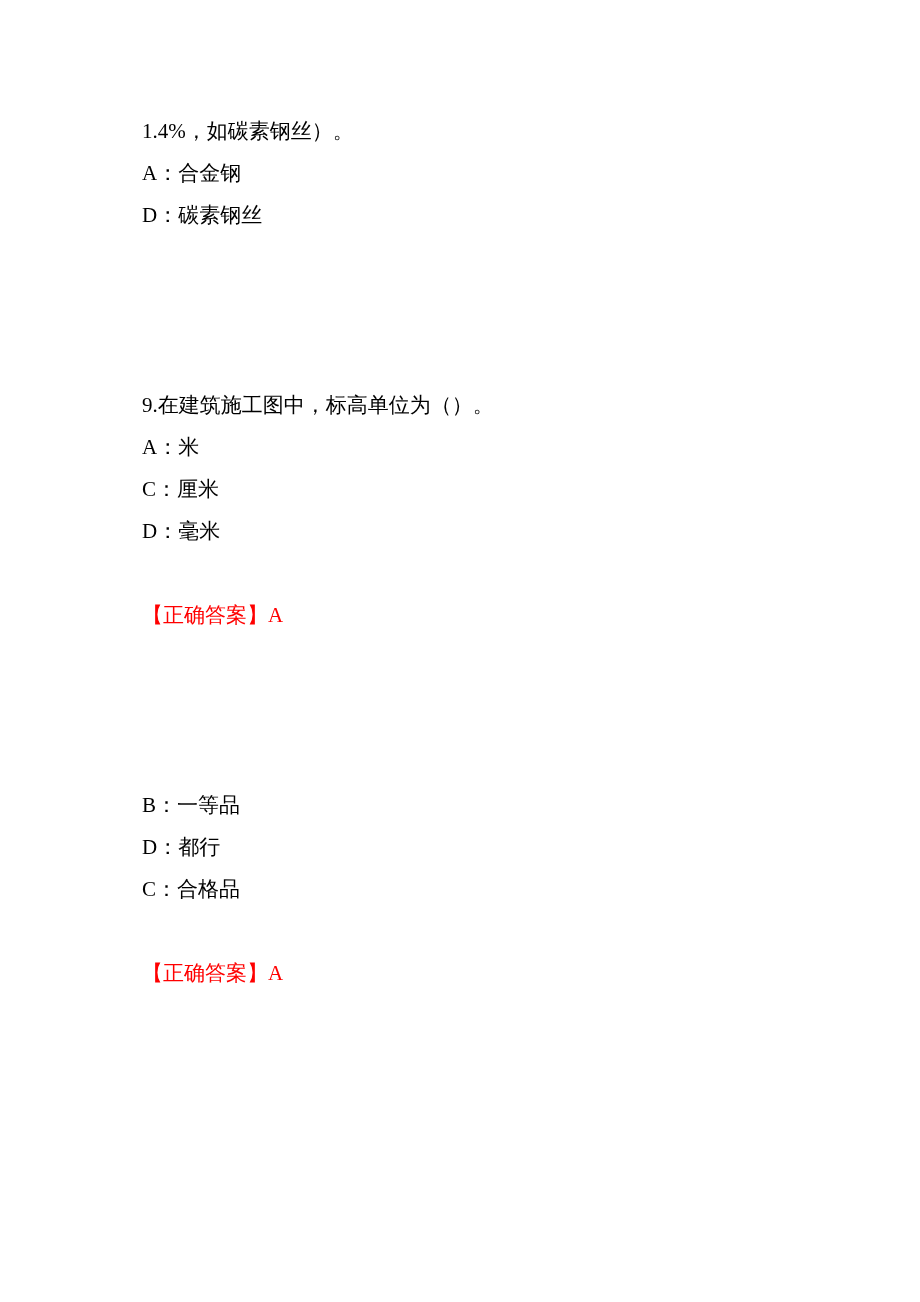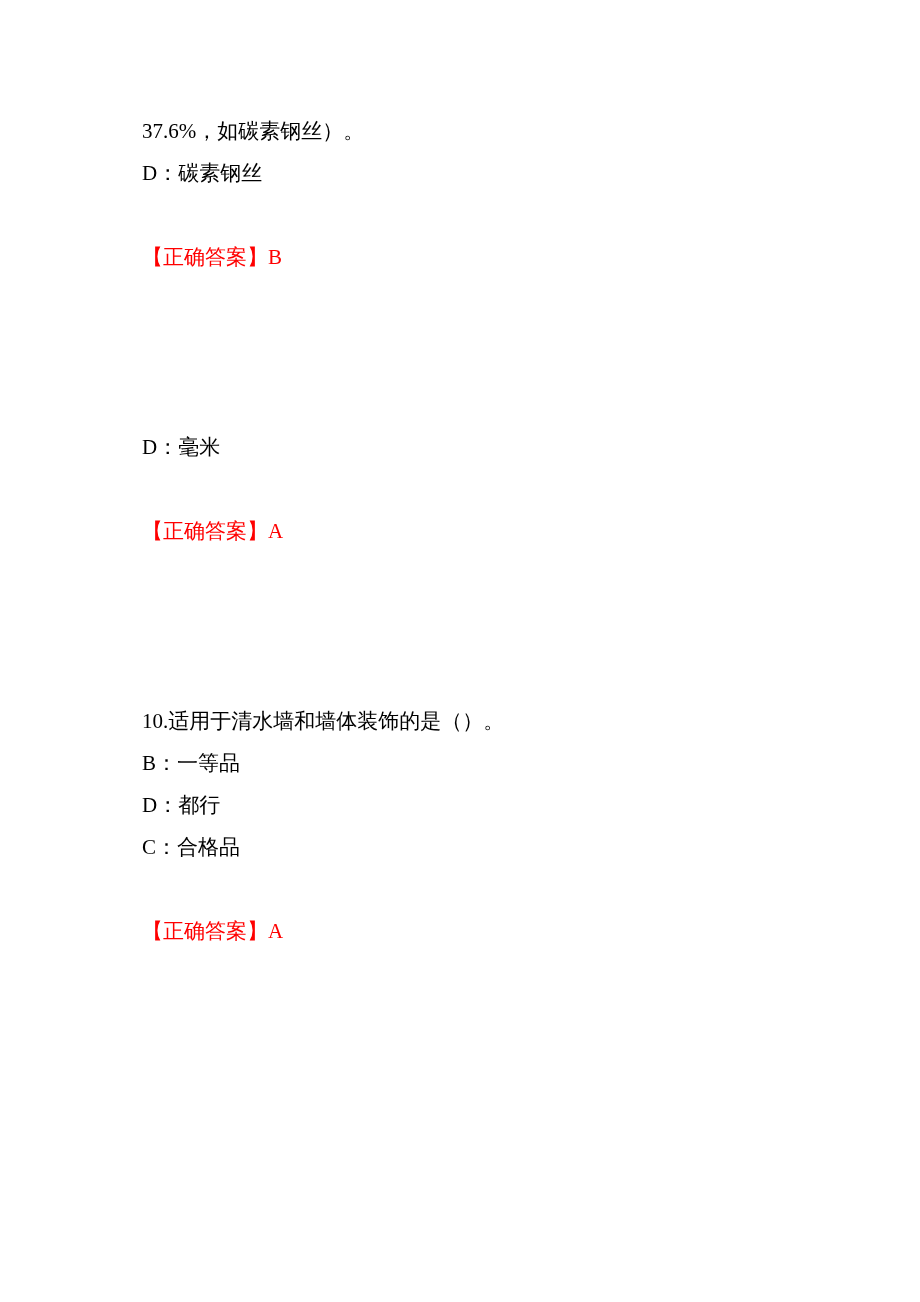--- a/index.html
+++ b/index.html
@@ -30,29 +30,31 @@
     }
     .answer-line {
       color: #ff0000;
       margin-top: 42px;
     }
   </style>
 </head>
 <body>
 
 <div class="question-block">
-  <span class="line">37.6%，如碳素钢丝）。</span>
+  <span class="line">1.4%，如碳素钢丝）。</span>
+  <span class="line">A：合金钢</span>
   <span class="line">D：碳素钢丝</span>
-  <span class="line answer-line"><span>【正确答案】</span><span>B</span></span>
 </div>
 
 <div class="question-block">
+  <span class="line">9.在建筑施工图中，标高单位为（）。</span>
+  <span class="line">A：米</span>
+  <span class="line">C：厘米</span>
   <span class="line">D：毫米</span>
   <span class="line answer-line"><span>【正确答案】</span><span>A</span></span>
 </div>
 
 <div class="question-block">
-  <span class="line">10.适用于清水墙和墙体装饰的是（）。</span>
   <span class="line">B：一等品</span>
   <span class="line">D：都行</span>
   <span class="line">C：合格品</span>
   <span class="line answer-line"><span>【正确答案】</span><span>A</span></span>
 </div>
 
 </body></html>

